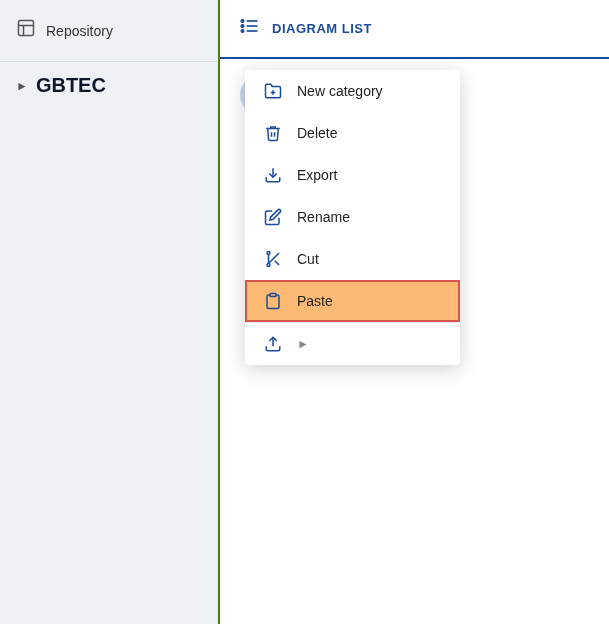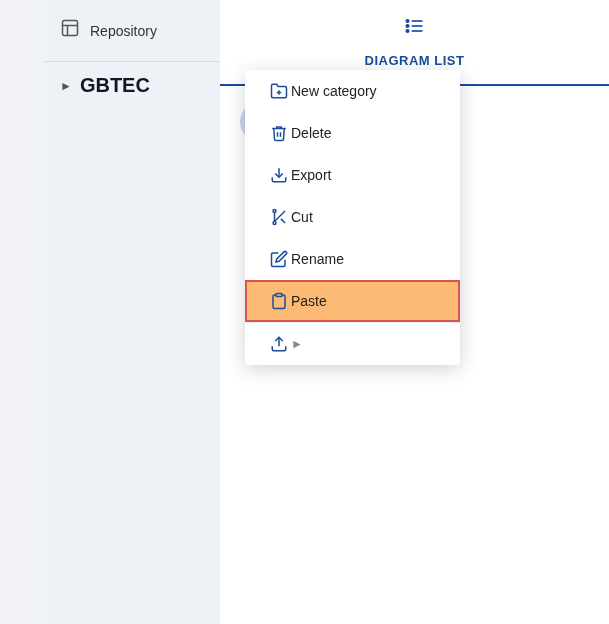--- a/index.html
+++ b/index.html
@@ -9,25 +9,24 @@
       height: 624px;
       background: #f0f2f5;
       overflow: hidden;
       position: relative;
     }
 
     
     .sidebar {
       position: absolute;
       left: 0; top: 0;
-      width: 196px;
+      width: 220px;
       height: 624px;
       background: #eef1f5;
       border-right: 2px solid #4d7c0f;
-      margin-left: 44px;
     }
 
     .sidebar-header {
       display: flex;
       align-items: center;
       gap: 10px;
       padding: 18px 16px;
       border-bottom: 1px solid #d8dce3;
     }
 
@@ -69,21 +68,20 @@
       height: 624px;
       background: #fff;
     }
 
     .main-header {
       display: flex;
       align-items: center;
       gap: 12px;
       padding: 16px 20px;
       border-bottom: 2px solid #1a4b9c;
-      flex-direction: column;
     }
 
     .main-header-icon {
       color: #555;
       font-size: 18px;
     }
 
     .main-header-title {
       font-size: 13px;
       font-weight: 700;
@@ -143,22 +141,22 @@
       background: #fff;
       border-radius: 4px;
       box-shadow: 0 4px 20px rgba(0,0,0,0.18);
       z-index: 100;
       overflow: hidden;
     }
 
     .menu-item {
       display: flex;
       align-items: center;
-      gap: 2px;
-      padding: 12px 24px;
+      gap: 14px;
+      padding: 12px 18px;
       cursor: pointer;
       background: #fff;
       transition: background 0.1s;
     }
 
     .menu-item.highlighted {
       background: #fdba74;
       outline: 2px solid #d9534f;
       outline-offset: -2px;
     }
@@ -285,40 +283,40 @@
         <polyline points="7 10 12 15 17 10"></polyline>
         <line x1="12" y1="15" x2="12" y2="3"></line>
       </svg>
     </span>
     <span class="menu-label">Export</span>
   </div>
 
   <div class="menu-item">
     <span class="menu-icon">
       <svg class="icon-svg" viewBox="0 0 24 24" fill="none" stroke="#1a4b9c" stroke-width="2">
+        <path d="M11 4H4a2 2 0 0 0-2 2v14a2 2 0 0 0 2 2h14a2 2 0 0 0 2-2v-7"></path>
+        <path d="M18.5 2.5a2.121 2.121 0 0 1 3 3L12 15l-4 1 1-4 9.5-9.5z"></path>
+      </svg>
+    </span>
+    <span class="menu-label">Rename</span>
+  </div>
+
+  <div class="menu-item">
+    <span class="menu-icon">
+      <svg class="icon-svg" viewBox="0 0 24 24" fill="none" stroke="#1a4b9c" stroke-width="2">
         <circle cx="6" cy="20" r="2"></circle>
         <circle cx="6" cy="4" r="2"></circle>
         <line x1="6" y1="6" x2="6" y2="18"></line>
         <path d="M20 4L6 18"></path>
         <path d="M20 20l-5.5-5.5"></path>
       </svg>
     </span>
     <span class="menu-label">Cut</span>
   </div>
 
-  <div class="menu-item">
-    <span class="menu-icon">
-      <svg class="icon-svg" viewBox="0 0 24 24" fill="none" stroke="#1a4b9c" stroke-width="2">
-        <path d="M11 4H4a2 2 0 0 0-2 2v14a2 2 0 0 0 2 2h14a2 2 0 0 0 2-2v-7"></path>
-        <path d="M18.5 2.5a2.121 2.121 0 0 1 3 3L12 15l-4 1 1-4 9.5-9.5z"></path>
-      </svg>
-    </span>
-    <span class="menu-label">Rename</span>
-  </div>
-
   <div class="menu-item highlighted">
     <span class="menu-icon">
       <svg class="icon-svg" viewBox="0 0 24 24" fill="none" stroke="#1a4b9c" stroke-width="2">
         <path d="M16 4h2a2 2 0 0 1 2 2v14a2 2 0 0 1-2 2H6a2 2 0 0 1-2-2V6a2 2 0 0 1 2-2h2"></path>
         <rect x="8" y="2" width="8" height="4" rx="1" ry="1"></rect>
       </svg>
     </span>
     <span class="menu-label">Paste</span>
   </div>
 

